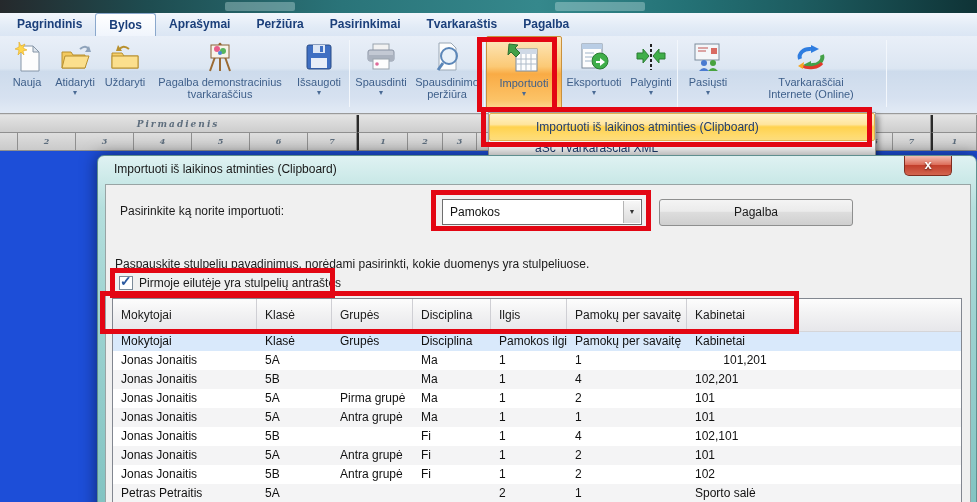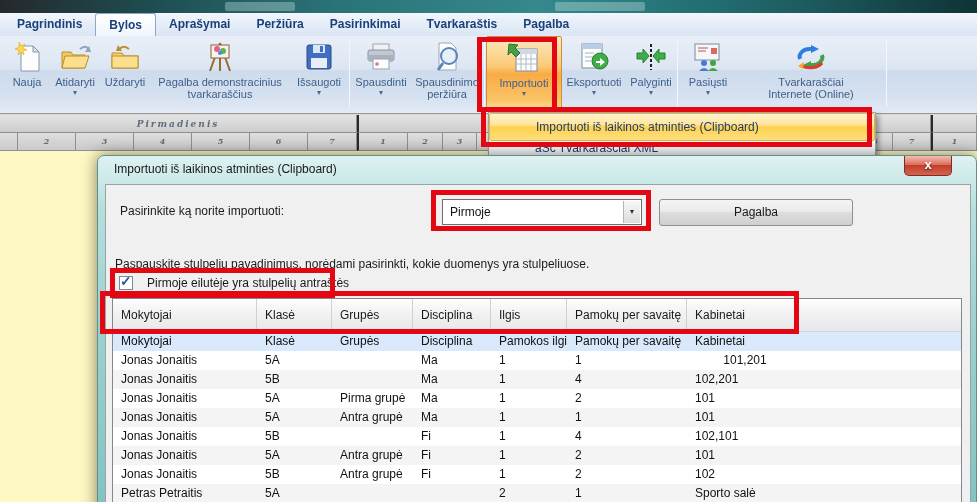--- a/index.html
+++ b/index.html
@@ -1,17 +1,17 @@
 <!DOCTYPE html>
 <html><head>
 <meta charset="utf-8">
 <style>
   * { margin:0; padding:0; box-sizing:border-box; }
   body { font-family:"Liberation Sans", sans-serif; }
-  .screen { position:relative; width:977px; height:502px; overflow:hidden; background:#fef9c3; }
+  .screen { position:relative; width:977px; height:502px; overflow:hidden; background:#1d4ed8; }
 
   
   .titlestrip { position:absolute; left:0; top:0; width:977px; height:13px;
     background:linear-gradient(90deg,#25292c 0%,#1e4c50 15%,#2a7479 35%,#35888c 55%,#25727六 70%,#1d5c60 82%,#0f3336 100%);
     background:linear-gradient(90deg,#25292c 0%,#1e4c50 15%,#2a7479 35%,#35888c 55%,#247276 70%,#1d5c60 82%,#0f3336 100%); }
   .titlestrip .blob { position:absolute; top:2px; height:9px; background:rgba(210,235,235,.35); border-radius:2px; }
 
   
   .tabbar { position:absolute; left:0; top:13px; width:977px; height:23px;
     background:linear-gradient(180deg,#f2f6fc,#e2ebf6 60%,#dbe6f4); display:flex; align-items:stretch; }
@@ -292,29 +292,29 @@
     <div class="menu-item hl">Importuoti iš laikinos atminties (Clipboard)</div>
     <div class="menu-item second">aSc Tvarkaraščiai XML</div>
   </div>
 
   <div class="dialog">
     <div class="dlg-title">Importuoti iš laikinos atminties (Clipboard)</div>
     <div class="dlg-close"><span>x</span></div>
     <div class="dlg-content">
       <div class="dlg-label" style="left:14px; top:19px;">Pasirinkite ką norite importuoti:</div>
       <div class="combo">
-        <span class="cval">Pirmoje</span>
+        <span class="cval">Pamokos</span>
         <span class="cbtn">▼</span>
       </div>
       <div class="pbtn">Pagalba</div>
       <div class="dlg-label" style="left:9px; top:72px;">Paspauskite stulpelių pavadinimus, norėdami pasirinkti, kokie duomenys yra stulpeliuose.</div>
       <div class="cbox">
         <span class="chk">✓</span>
       </div>
-      <div class="dlg-label" style="left:41px; top:91px;">Pirmoje eilutėje yra stulpelių antraštės</div>
+      <div class="dlg-label" style="left:33px; top:91px;">Pirmoje eilutėje yra stulpelių antraštės</div>
       <div class="lview">
         <div class="lv-head">
             <div class="lv-hcell" style="width: 144px;">Mokytojai</div>
             <div class="lv-hcell" style="width: 75px;">Klasė</div>
             <div class="lv-hcell" style="width: 81px;">Grupės</div>
             <div class="lv-hcell" style="width: 78px;">Disciplina</div>
             <div class="lv-hcell" style="width: 76px;">Ilgis</div>
             <div class="lv-hcell" style="width: 120px;">Pamokų per savaitę</div>
             <div class="lv-hcell" style="width: 108px;">Kabinetai</div>
             <div class="lv-hcell lv-hfill"></div>

